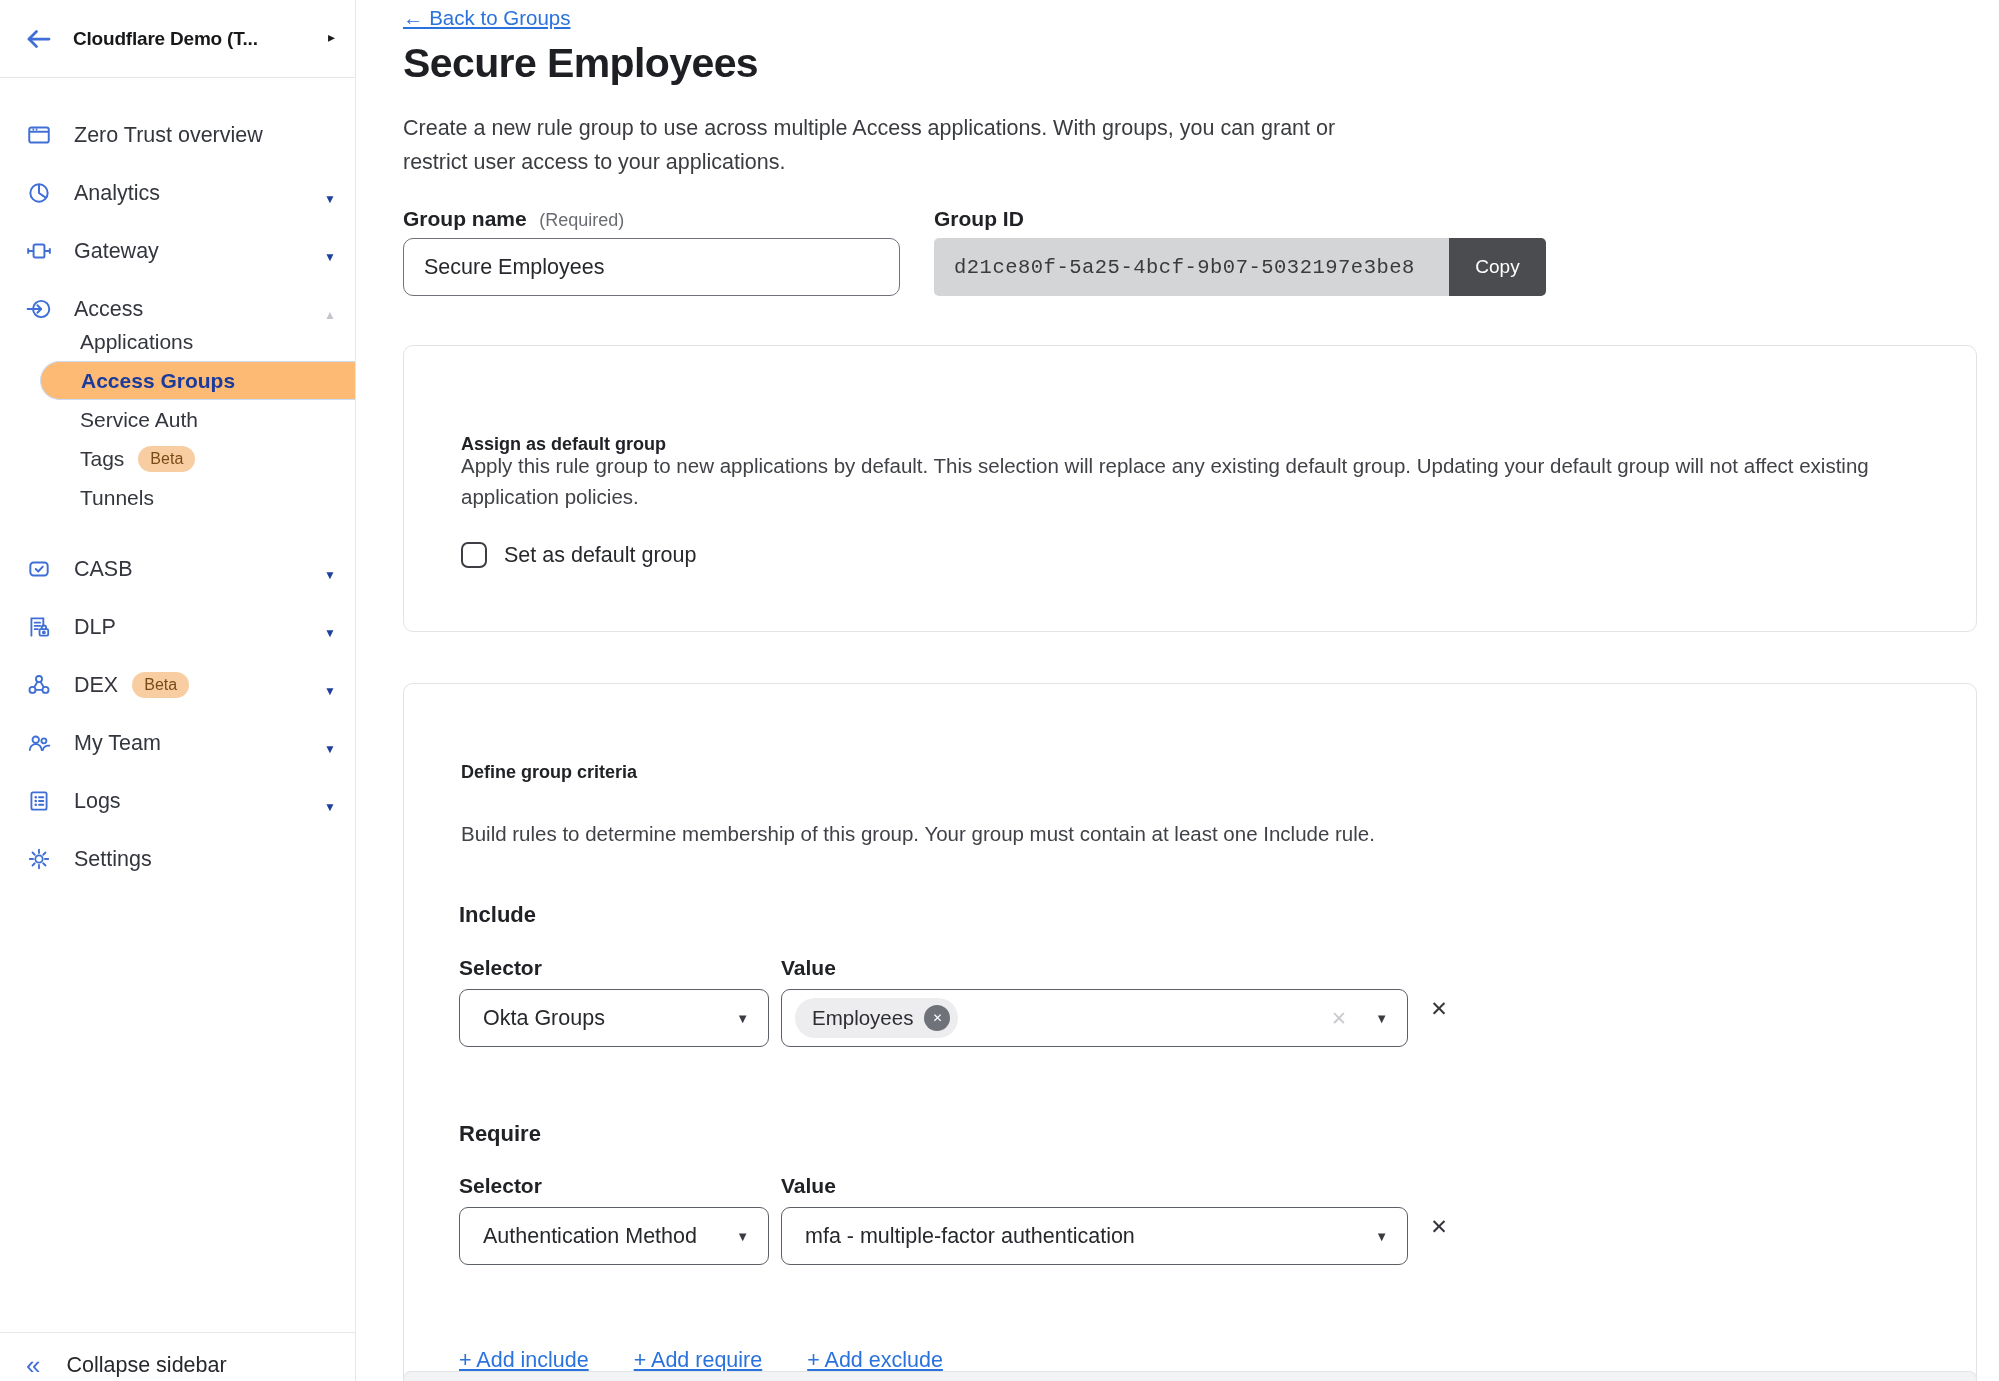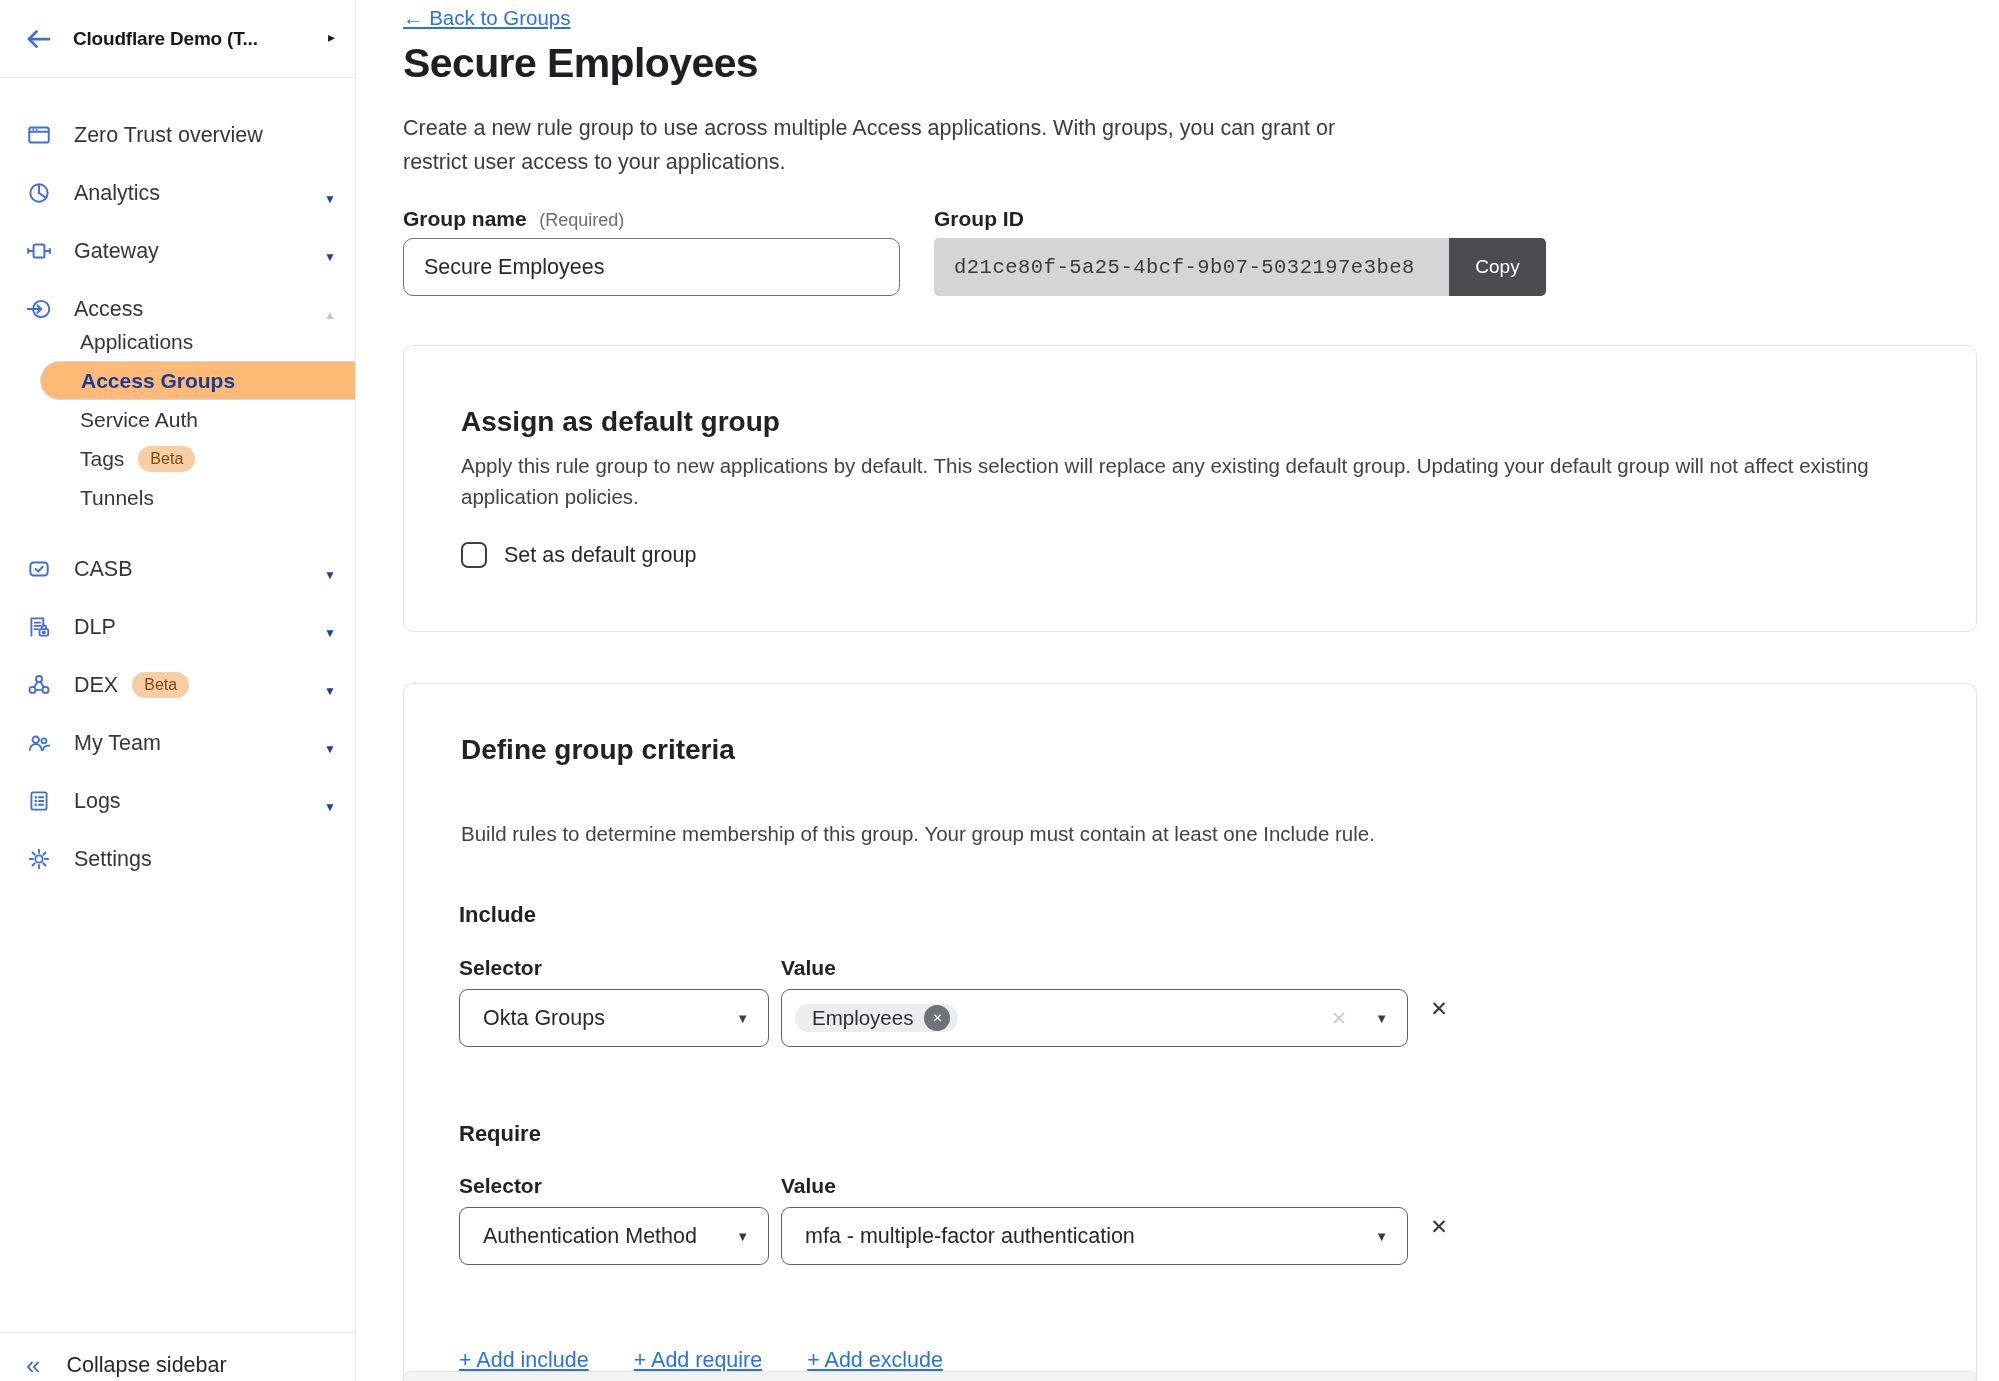--- a/index.html
+++ b/index.html
@@ -60,21 +60,21 @@
   .gid-code { margin-left:20px; font-family:"Liberation Mono", monospace; font-size:20.5px;
               color:#3a3b3d; letter-spacing:0.5px; white-space:nowrap; }
   .copy-btn { position:absolute; left:1093px; top:238px; width:97px; height:58px;
               background:#4b4c4f; color:#fff; font-size:19px; border:none;
               border-radius:0 5px 5px 0; cursor:pointer; font-family:"Liberation Sans", sans-serif; }
 
   .card { position:absolute; left:47px; width:1574px; background:#fff;
           border:1px solid #e2e3e7; border-radius:10px; }
   .card1 { top:345px; height:287px; }
   .card2 { top:683px; height:760px; }
-  .card-title { position:absolute; left:57px; font-size:28px; font-weight:700; color:#202226; }
+  .card-title { position:absolute; left:57px; font-size:18px; font-weight:700; color:#202226;margin-top:28px; }
   .card1 .card-title { top:60px; }
   .card2 .card-title { top:50px; }
   .card-desc { position:absolute; left:57px; font-size:20.5px; line-height:31px; color:#404247; }
   .card1 .card-desc { top:104px; width:1430px; }
   .card2 .card-desc { top:134px; width:1430px; }
 
   .checkbox-row { position:absolute; left:57px; top:196px; display:flex; align-items:center; cursor:pointer; }
   .checkbox { width:26px; height:26px; border:2px solid #3c3e43; border-radius:7px; background:#fff; }
   .checkbox-label { margin-left:17px; font-size:21.5px; color:#26282c; }
 
@@ -85,21 +85,21 @@
   .sel-label-2 { left:55px; top:490px; } .val-label-2 { left:377px; top:490px; }
 
   .rule-row { position:absolute; left:0; width:100%; height:58px; }
   .row-1 { top:305px; } .row-2 { top:523px; }
   .select { position:absolute; height:58px; border:1.5px solid #5b5f66; border-radius:9px;
             background:#fff; display:flex; align-items:center; cursor:pointer; }
   .select-text { margin-left:23px; font-size:21.5px; color:#26282c; white-space:nowrap; }
   .select-caret { position:absolute; right:19px; font-size:13px; color:#3a3c41; }
   .sel-box { left:55px; width:310px; }
   .val-box { left:377px; width:627px; }
-  .pill { margin-left:13px; height:28px; border-radius:20px; background:#ededef;
+  .pill { margin-left:13px; height:40px; border-radius:20px; background:#ededef;
           display:flex; align-items:center; padding:0 8px 0 17px; }
   .pill-text { font-size:20.5px; color:#2c2e33; }
   .pill-x { margin-left:11px; width:26px; height:26px; border-radius:50%; background:#6f7278;
             color:#fff; font-size:12px; display:flex; align-items:center; justify-content:center; cursor:pointer; }
   .val-clear { position:absolute; right:60px; font-size:19px; color:#c9cbce; cursor:pointer; }
   .row-x { position:absolute; left:1022px; top:8px; width:26px; text-align:center;
            font-size:21px; color:#35373c; cursor:pointer; }
 
   .add-links { position:absolute; left:55px; top:664px; display:flex; }
   .add-link { font-size:21.5px; color:#2a72dc; text-decoration:underline; margin-right:45px; cursor:pointer; }

